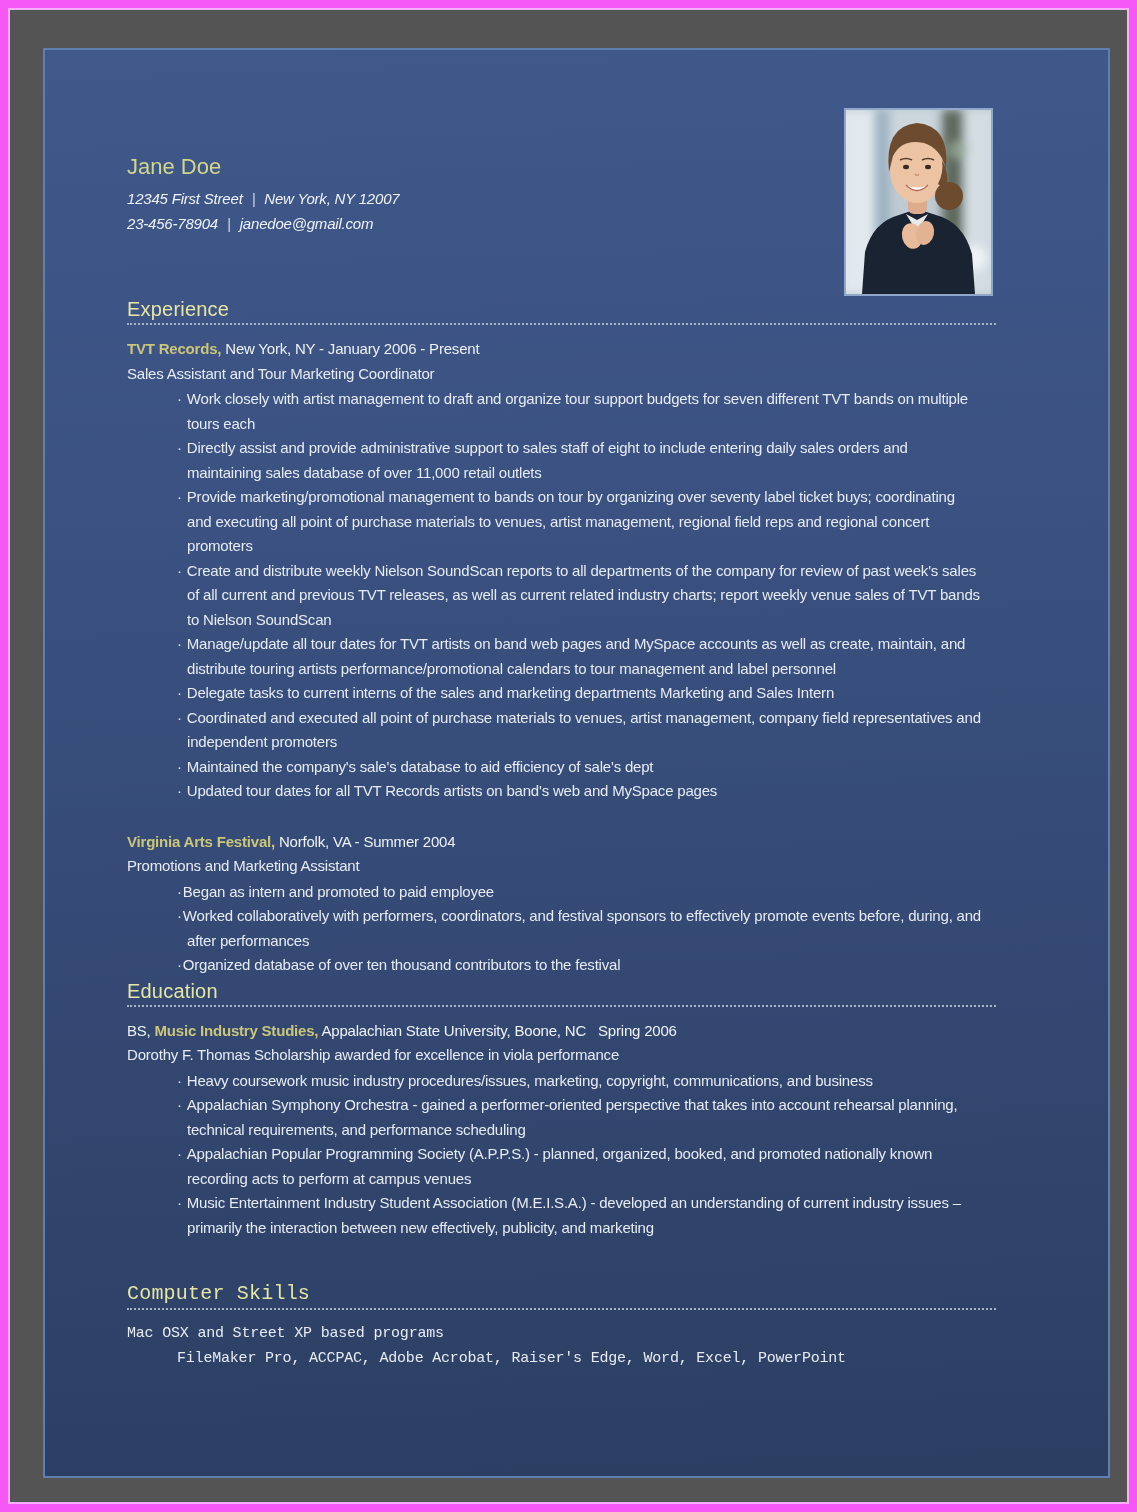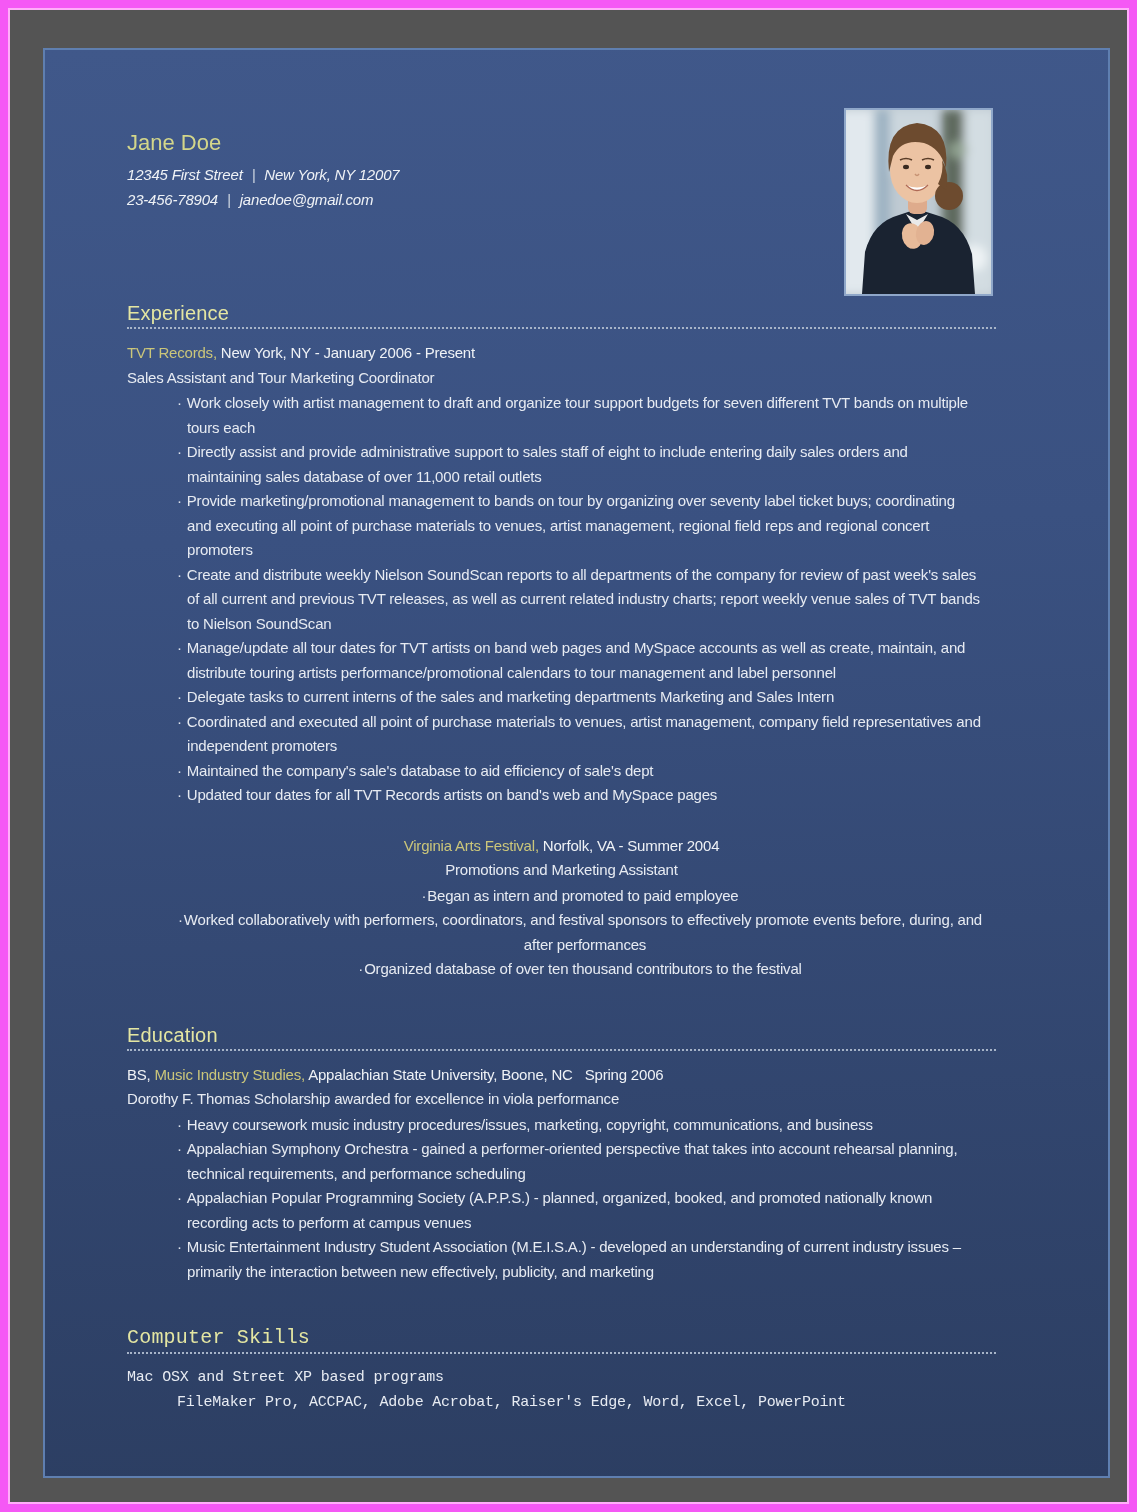--- a/index.html
+++ b/index.html
@@ -17,43 +17,43 @@
   .panel{
     position:absolute;left:35px;top:40px;width:1067px;height:1430px;
     box-sizing:border-box;border:2px solid #5f7fb0;
     background:linear-gradient(178deg,#40588a 0%,#3a5181 34%,#2c3e62 100%);
   }
   .content{
     position:relative;height:100%;box-sizing:border-box;
     padding:0 112px 0 82px;
     color:#e7ebf2;font-size:15px;line-height:24.5px;letter-spacing:-0.2px;
   }
-  .hdr{padding-top:80px;}
+  .hdr{padding-top:104px;}
   .name{font-size:22px;line-height:26px;color:#d3d68a;margin:0 0 6px 0;letter-spacing:0;}
   .cline{font-size:15px;line-height:25px;color:#eff2f6;font-style:italic;}
   .sep{margin:0 9px;color:#cdd5e1;}
   .photo-frame{
     position:absolute;top:58px;right:115px;width:145px;height:184px;
     box-sizing:content-box;border:2px solid #8fa7c9;background:#bfcad2;overflow:hidden;
   }
   .sec{margin:0;}
-  .sec-exp{margin-top:88px;}
-  .sec-edu{margin-top:40px;}
+  .sec-exp{margin-top:60px;}
+  .sec-edu{}
   .sec-skl{margin-top:41px;font-family:Liberation Mono, monospace;}
   .sec-head{
     border-bottom:2px dotted #a7b4c8;
     padding-bottom:1px;margin-bottom:12px;
   }
   .sec-title{
     font-size:20px;line-height:26px;color:#e4e6a2;
     font-weight:400;letter-spacing:0.2px;margin:0;
   }
-  .gold{color:#cbc67a;}
+  .gold{color:#cbc67a;font-weight:bold;}
   .white{color:#eff2f6;}
-  .job2{margin-top:26px;text-align:center;}
+  .job2{margin-top:26px;}
   .term{margin-left:12px;text-align:right;}
   ul.bullets{
     margin:1px 0 0 0;padding:0 0 0 50px;list-style:none;
     width:856px;box-sizing:border-box;
   }
   ul.bullets li{
     padding-left:10px;text-indent:-10px;
     max-width:798px;
   }
   ul.bullets li::before{

